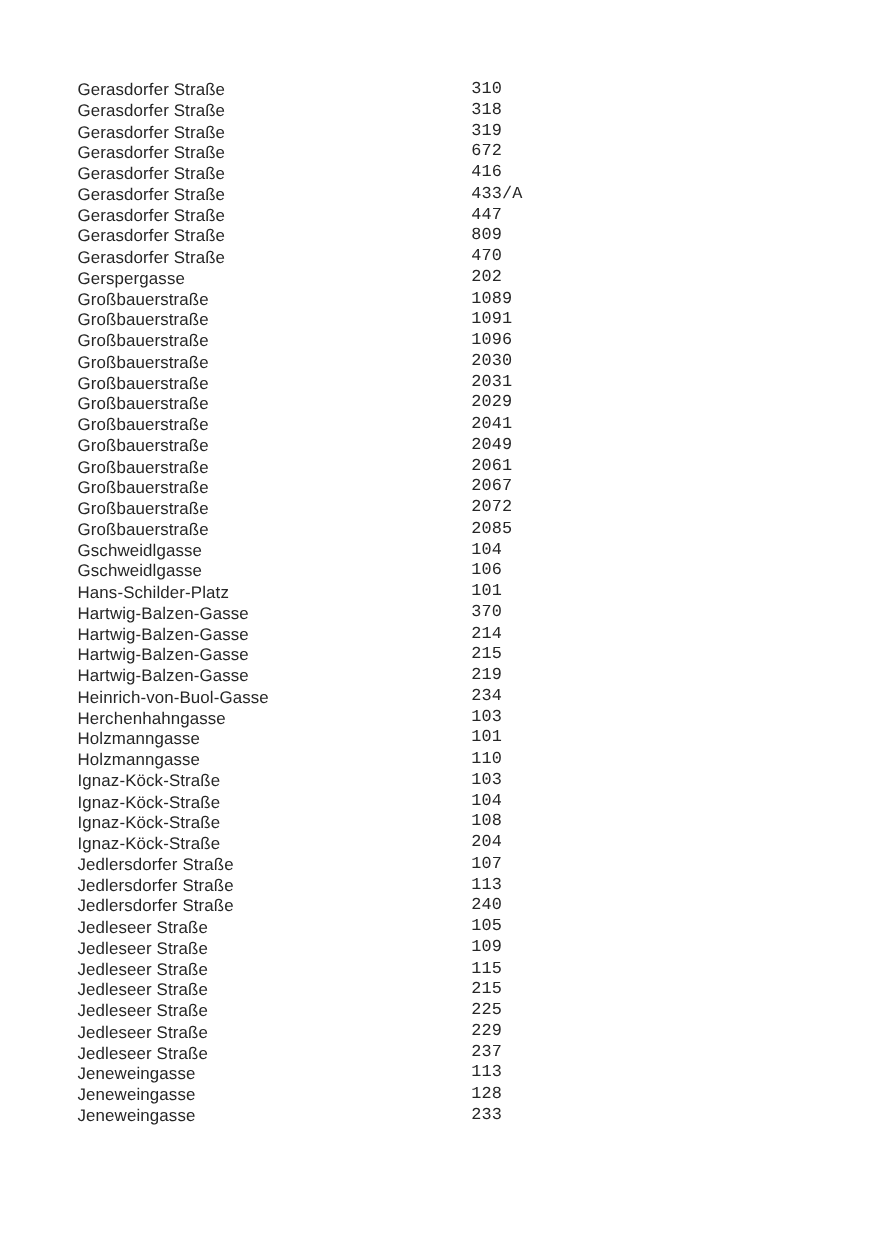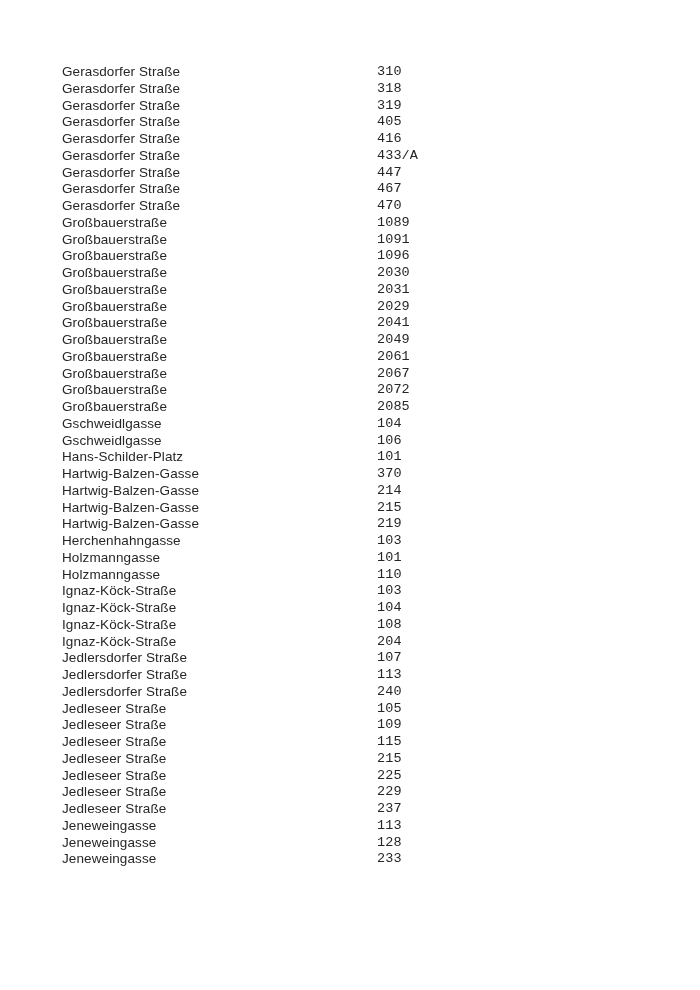--- a/index.html
+++ b/index.html
@@ -42,45 +42,47 @@
   }
 </style>
 </head>
 <body style="background: rgb(255, 255, 255); color: rgb(38, 38, 38);">
 
 <div class="page">
   <div class="list" id="list">
       <div class="row"><span class="street">Gerasdorfer Straße</span><span class="number">310</span></div>
       <div class="row"><span class="street">Gerasdorfer Straße</span><span class="number">318</span></div>
       <div class="row"><span class="street">Gerasdorfer Straße</span><span class="number">319</span></div>
-      <div class="row"><span class="street">Gerasdorfer Straße</span><span class="number">405</span></div>
+      <div class="row"><span class="street">Gerasdorfer Straße</span><span class="number">672</span></div>
       <div class="row"><span class="street">Gerasdorfer Straße</span><span class="number">416</span></div>
       <div class="row"><span class="street">Gerasdorfer Straße</span><span class="number">433/A</span></div>
       <div class="row"><span class="street">Gerasdorfer Straße</span><span class="number">447</span></div>
-      <div class="row"><span class="street">Gerasdorfer Straße</span><span class="number">467</span></div>
+      <div class="row"><span class="street">Gerasdorfer Straße</span><span class="number">809</span></div>
       <div class="row"><span class="street">Gerasdorfer Straße</span><span class="number">470</span></div>
+      <div class="row"><span class="street">Gerspergasse</span><span class="number">202</span></div>
       <div class="row"><span class="street">Großbauerstraße</span><span class="number">1089</span></div>
       <div class="row"><span class="street">Großbauerstraße</span><span class="number">1091</span></div>
       <div class="row"><span class="street">Großbauerstraße</span><span class="number">1096</span></div>
       <div class="row"><span class="street">Großbauerstraße</span><span class="number">2030</span></div>
       <div class="row"><span class="street">Großbauerstraße</span><span class="number">2031</span></div>
       <div class="row"><span class="street">Großbauerstraße</span><span class="number">2029</span></div>
       <div class="row"><span class="street">Großbauerstraße</span><span class="number">2041</span></div>
       <div class="row"><span class="street">Großbauerstraße</span><span class="number">2049</span></div>
       <div class="row"><span class="street">Großbauerstraße</span><span class="number">2061</span></div>
       <div class="row"><span class="street">Großbauerstraße</span><span class="number">2067</span></div>
       <div class="row"><span class="street">Großbauerstraße</span><span class="number">2072</span></div>
       <div class="row"><span class="street">Großbauerstraße</span><span class="number">2085</span></div>
       <div class="row"><span class="street">Gschweidlgasse</span><span class="number">104</span></div>
       <div class="row"><span class="street">Gschweidlgasse</span><span class="number">106</span></div>
       <div class="row"><span class="street">Hans-Schilder-Platz</span><span class="number">101</span></div>
       <div class="row"><span class="street">Hartwig-Balzen-Gasse</span><span class="number">370</span></div>
       <div class="row"><span class="street">Hartwig-Balzen-Gasse</span><span class="number">214</span></div>
       <div class="row"><span class="street">Hartwig-Balzen-Gasse</span><span class="number">215</span></div>
       <div class="row"><span class="street">Hartwig-Balzen-Gasse</span><span class="number">219</span></div>
+      <div class="row"><span class="street">Heinrich-von-Buol-Gasse</span><span class="number">234</span></div>
       <div class="row"><span class="street">Herchenhahngasse</span><span class="number">103</span></div>
       <div class="row"><span class="street">Holzmanngasse</span><span class="number">101</span></div>
       <div class="row"><span class="street">Holzmanngasse</span><span class="number">110</span></div>
       <div class="row"><span class="street">Ignaz-Köck-Straße</span><span class="number">103</span></div>
       <div class="row"><span class="street">Ignaz-Köck-Straße</span><span class="number">104</span></div>
       <div class="row"><span class="street">Ignaz-Köck-Straße</span><span class="number">108</span></div>
       <div class="row"><span class="street">Ignaz-Köck-Straße</span><span class="number">204</span></div>
       <div class="row"><span class="street">Jedlersdorfer Straße</span><span class="number">107</span></div>
       <div class="row"><span class="street">Jedlersdorfer Straße</span><span class="number">113</span></div>
       <div class="row"><span class="street">Jedlersdorfer Straße</span><span class="number">240</span></div>

